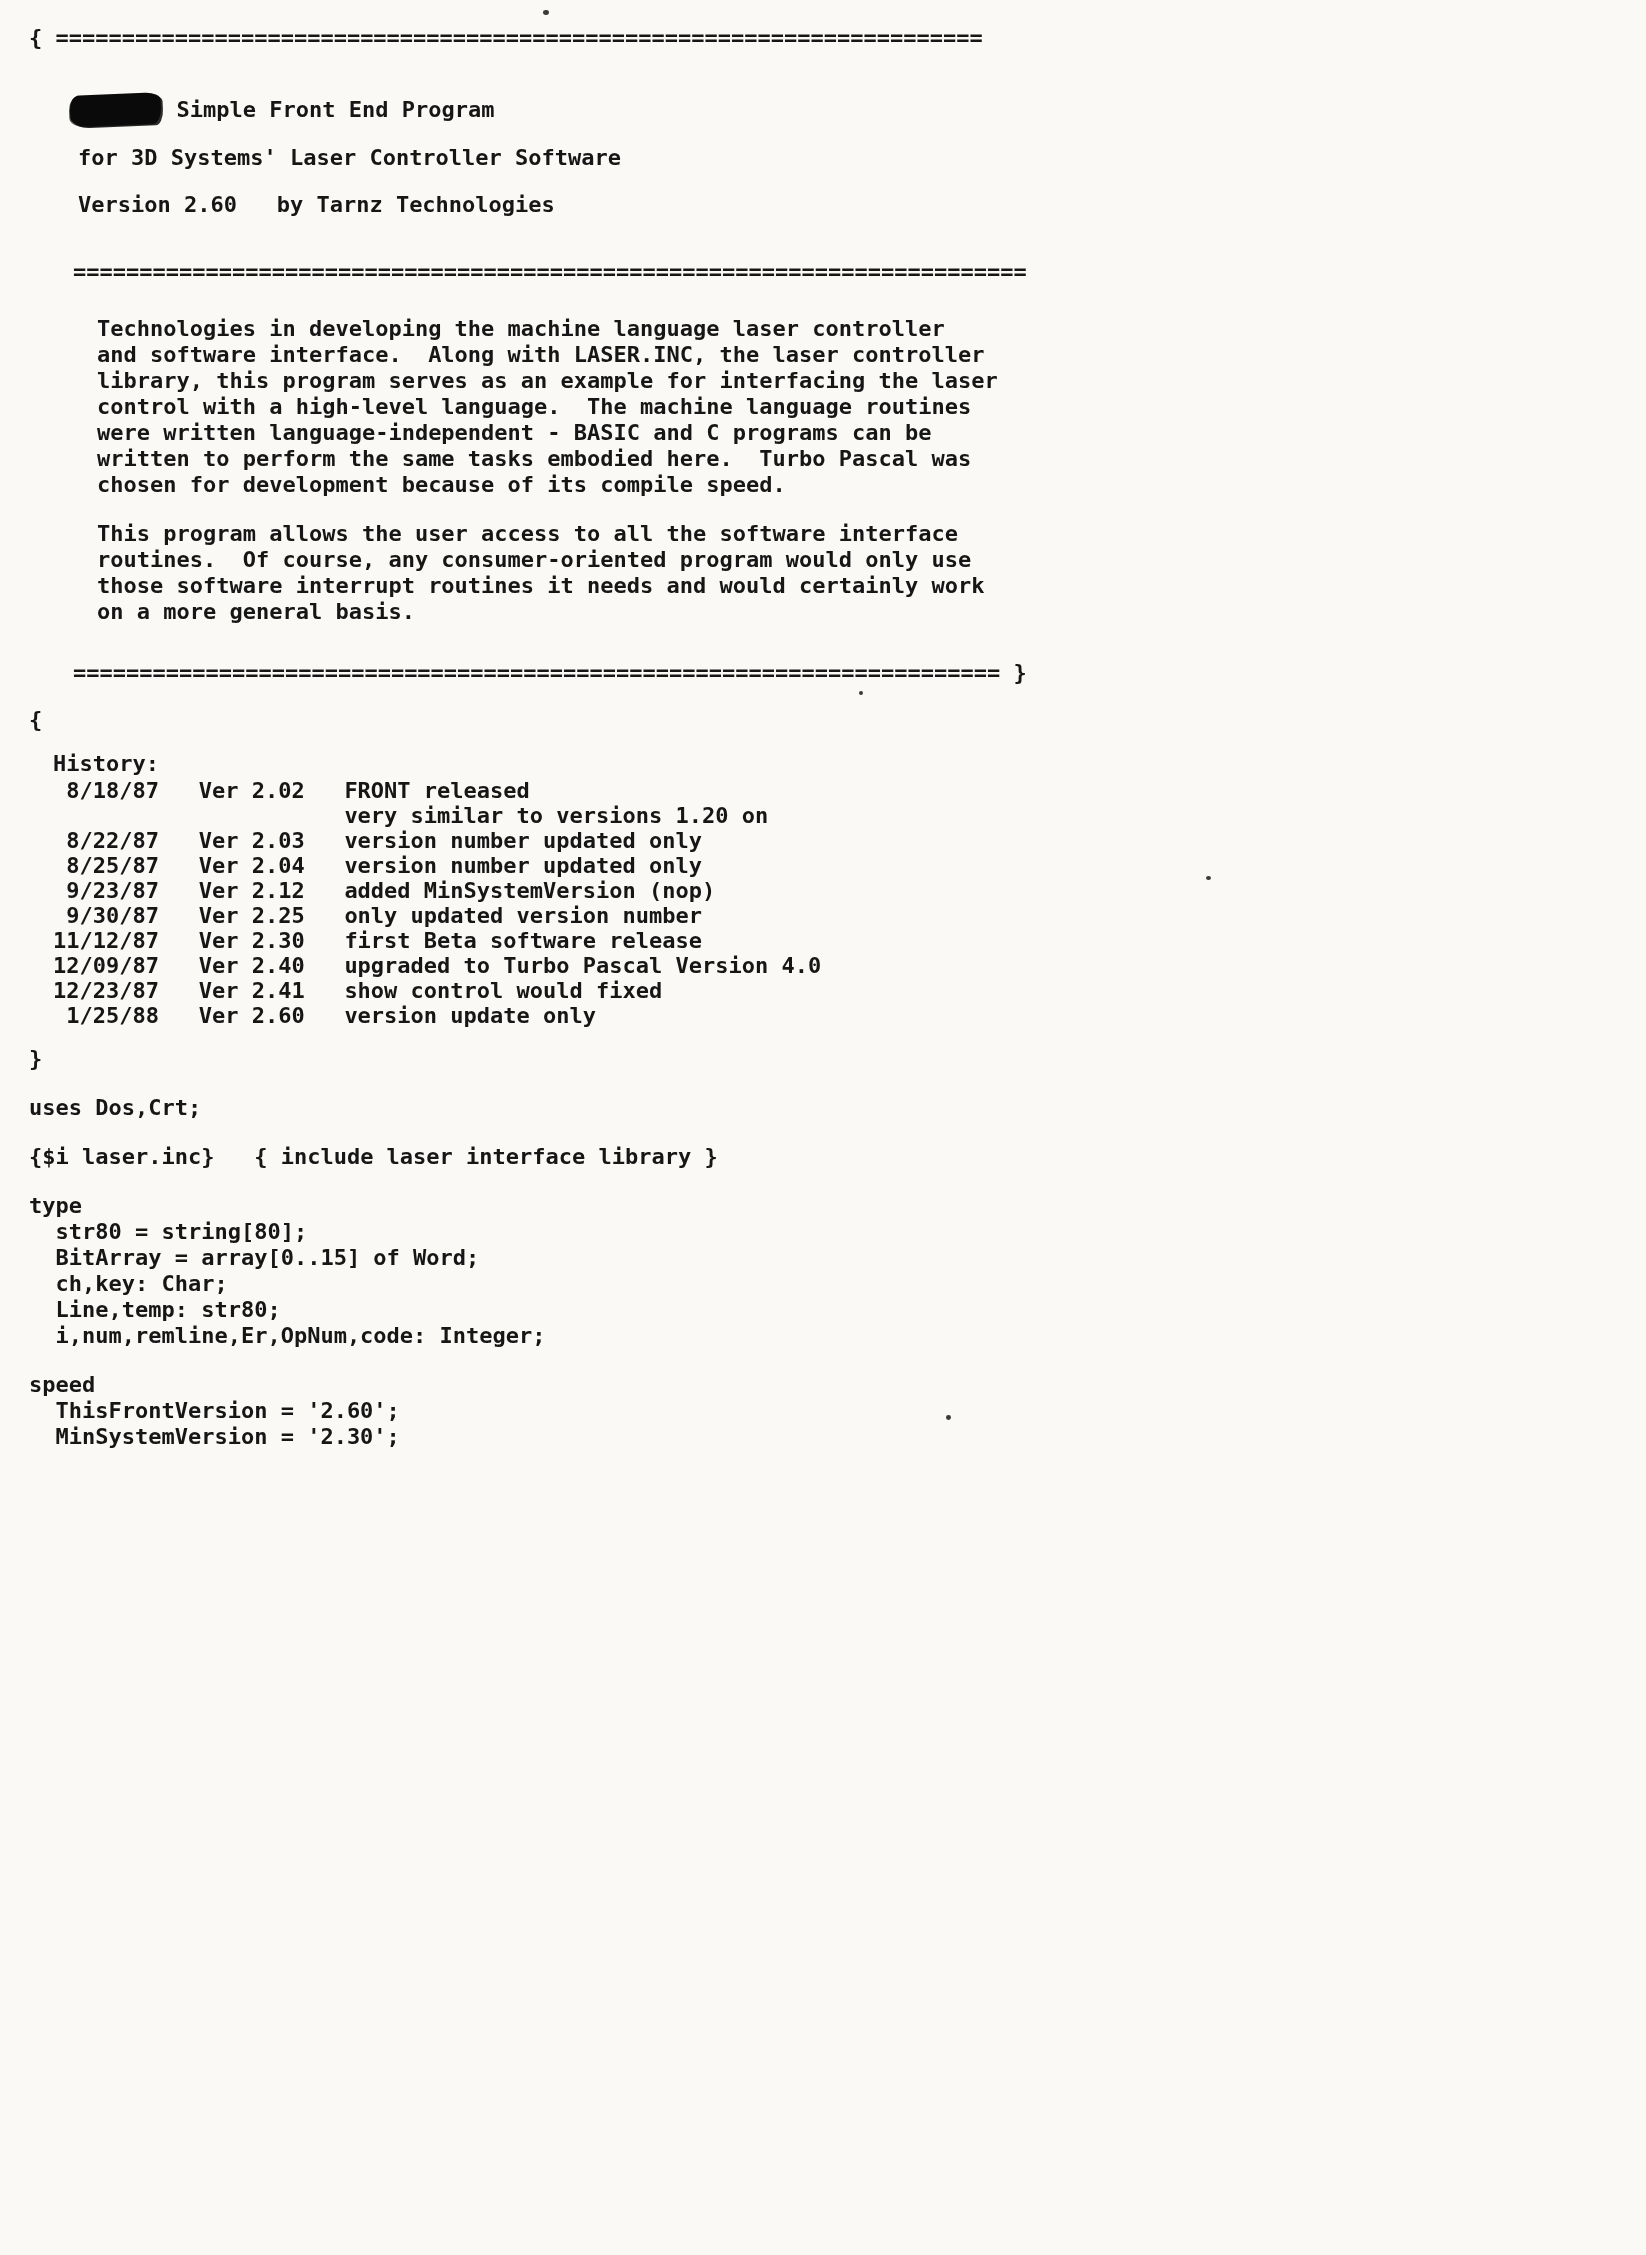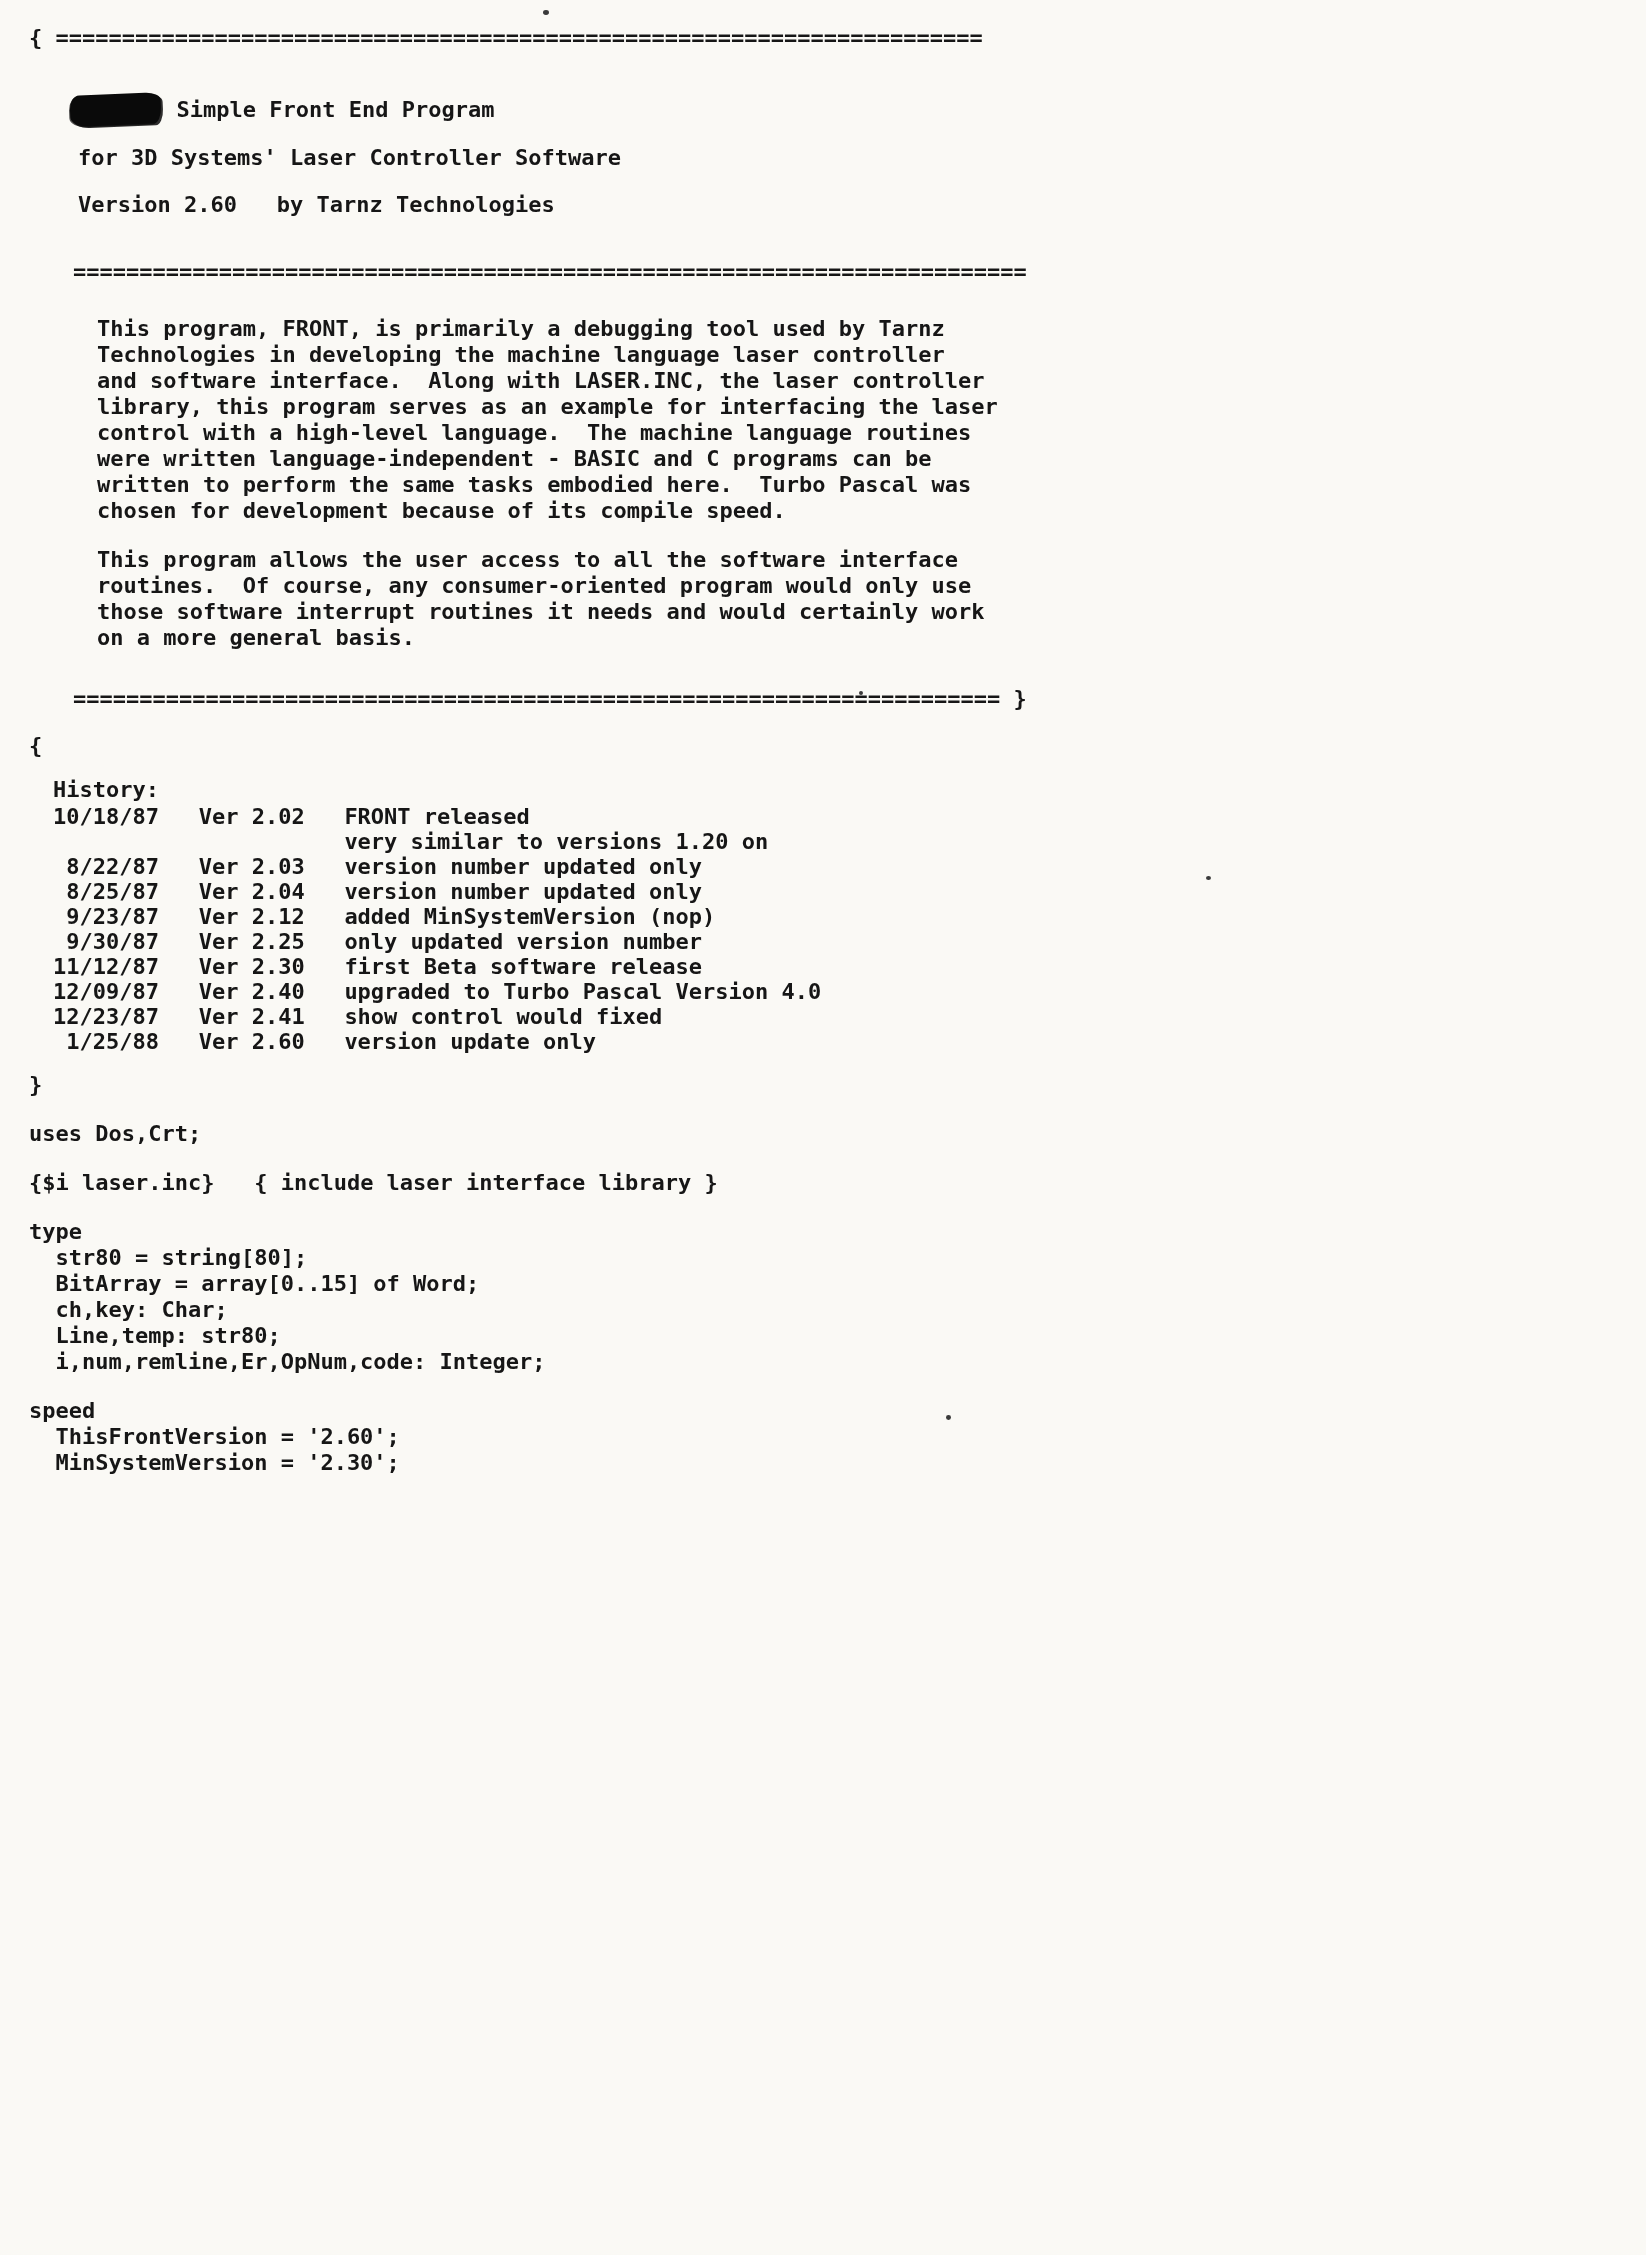--- a/index.html
+++ b/index.html
@@ -73,21 +73,20 @@
   <div class="title-row">
     <span class="blob"></span>
     <span class="ln">Simple Front End Program</span>
   </div>
   <div class="ln title-indent">for 3D Systems' Laser Controller Software</div>
   <div class="ln title-indent">Version 2.60   by Tarnz Technologies</div>
 
   <div class="ln mid-rule">========================================================================</div>
 
   <div class="para para-1">
-    <div class="ln">This program, FRONT, is primarily a debugging tool used by Tarnz</div>
     <div class="ln">Technologies in developing the machine language laser controller</div>
     <div class="ln">and software interface.  Along with LASER.INC, the laser controller</div>
     <div class="ln">library, this program serves as an example for interfacing the laser</div>
     <div class="ln">control with a high-level language.  The machine language routines</div>
     <div class="ln">were written language-independent - BASIC and C programs can be</div>
     <div class="ln">written to perform the same tasks embodied here.  Turbo Pascal was</div>
     <div class="ln">chosen for development because of its compile speed.</div>
   </div>
 
   <div class="para para-2">
@@ -97,21 +96,21 @@
     <div class="ln">on a more general basis.</div>
   </div>
 
   <div class="ln close-rule">====================================================================== }</div>
 
   <div class="ln brace brace-open">{</div>
   <div class="ln hist-label">History:</div>
 
   <div class="hist">
     <div class="hrow">
-      <span class="hdate">10/18/87</span>
+      <span class="hdate">8/18/87</span>
       <span class="hver">Ver 2.02</span>
       <span class="hnote">FRONT released</span>
     </div>
     <div class="hrow">
       <span class="hdate"></span>
       <span class="hver"></span>
       <span class="hnote">very similar to versions 1.20 on</span>
     </div>
     <div class="hrow">
       <span class="hdate">8/22/87</span>

